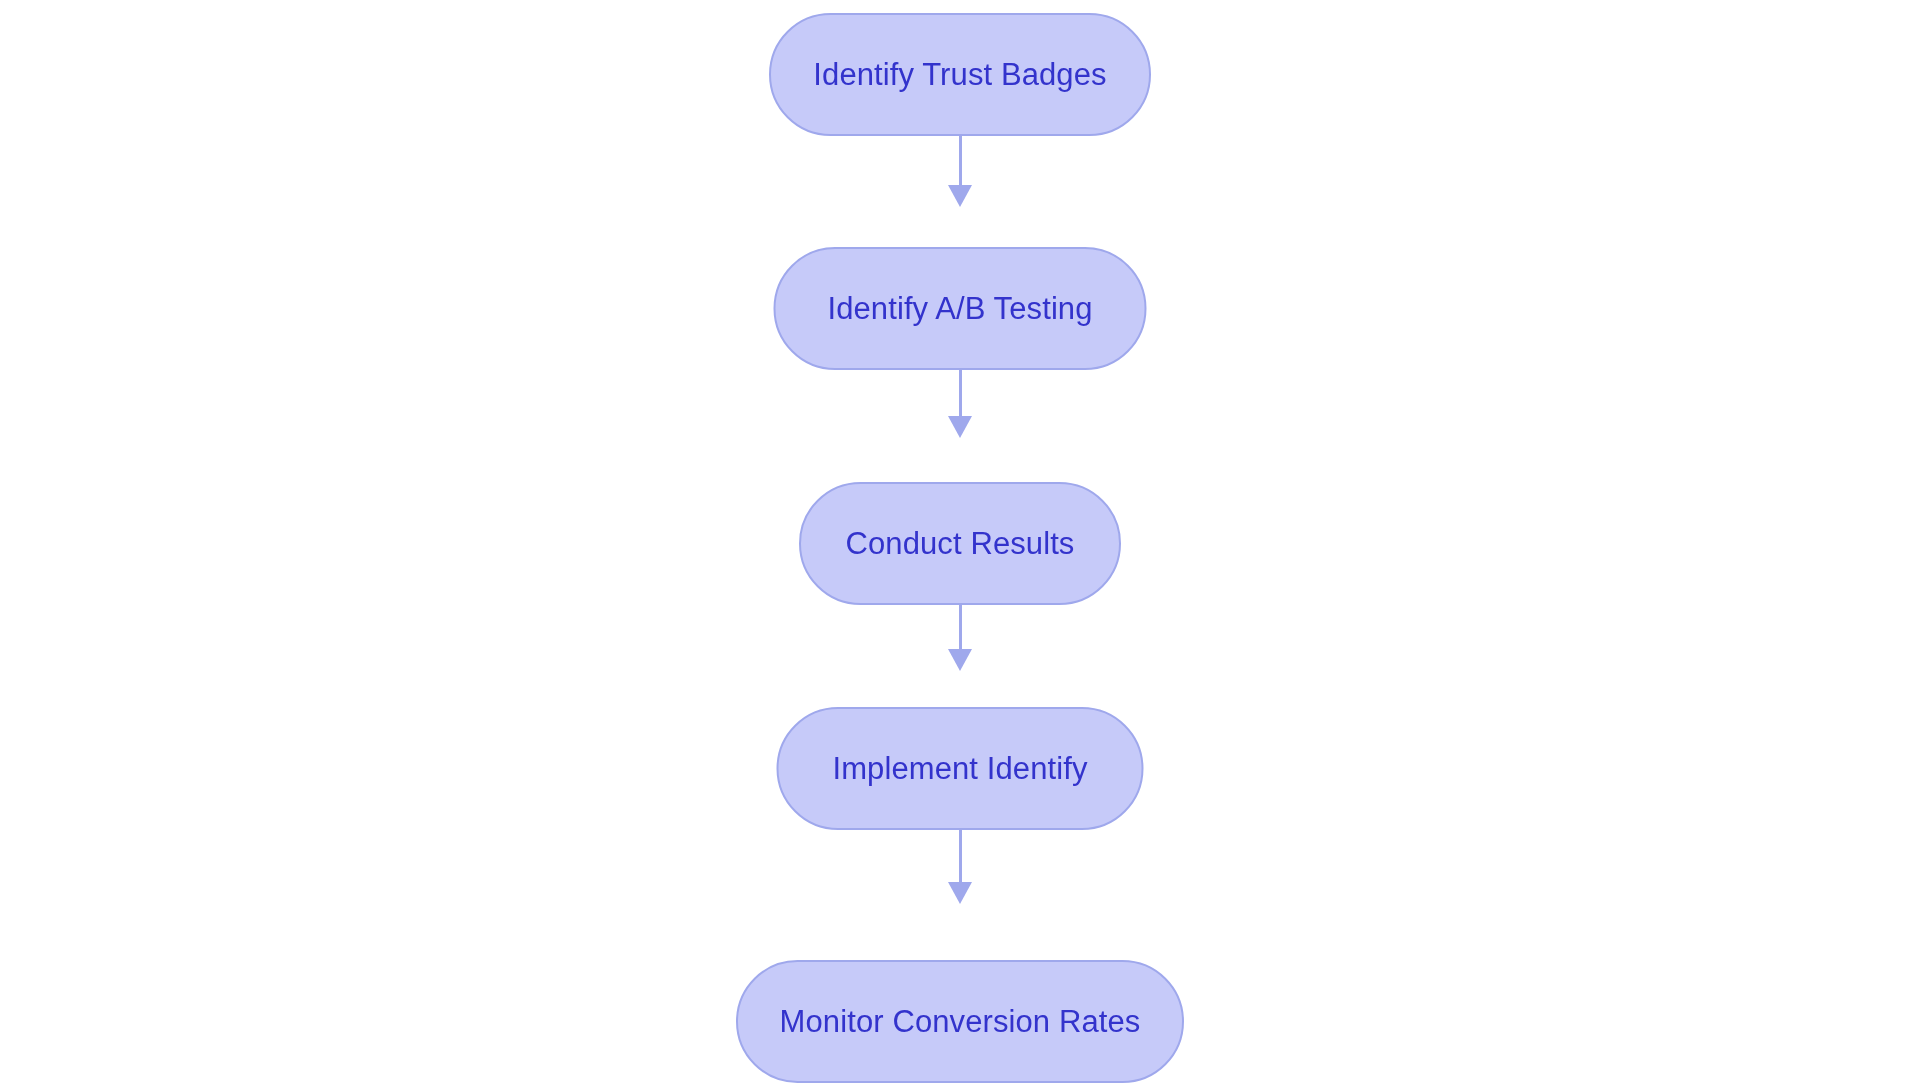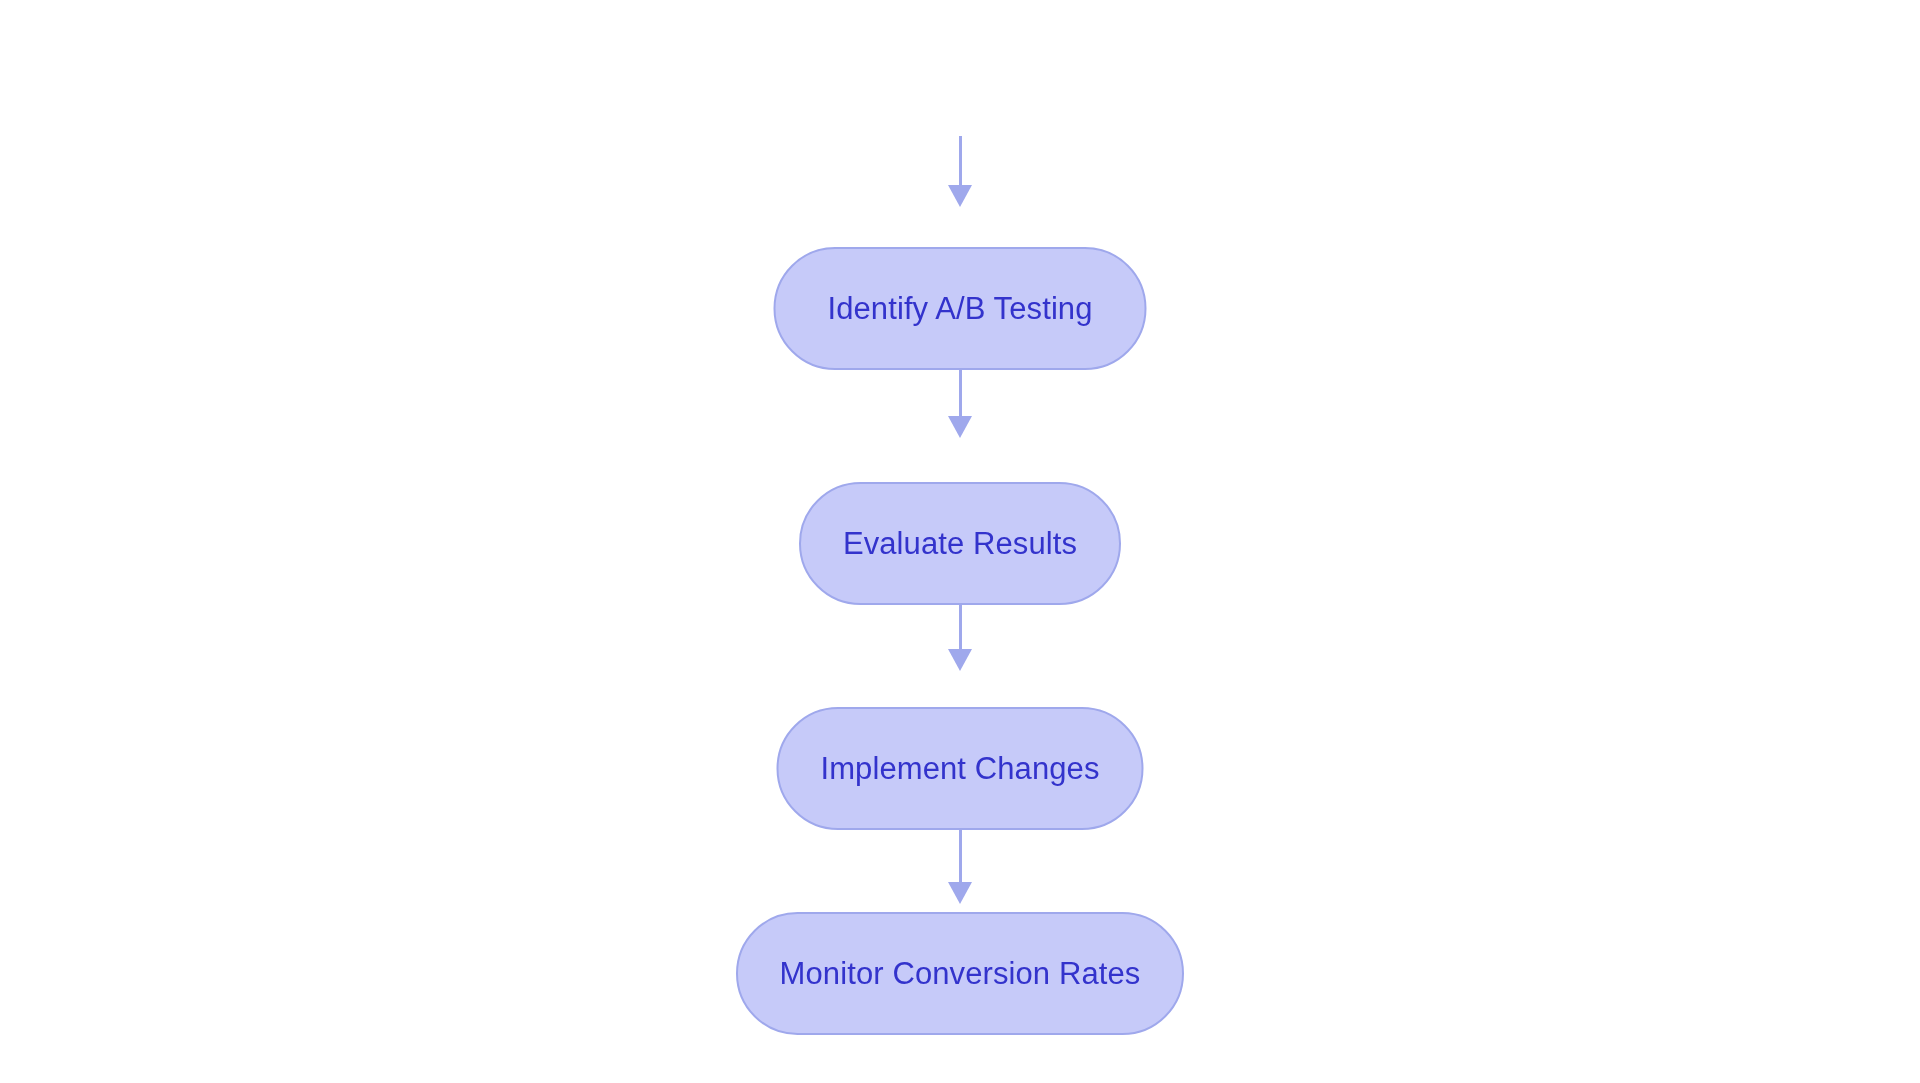--- a/index.html
+++ b/index.html
@@ -44,21 +44,21 @@
     font-size: 31px;
     font-weight: 400;
     letter-spacing: 0.1px;
     line-height: 1;
   }
 
   #node-0 { top: 13px;  width: 382px; }
   #node-1 { top: 247px; width: 373px; }
   #node-2 { top: 482px; width: 322px; }
   #node-3 { top: 707px; width: 367px; }
-  #node-4 { top: 912px; width: 448px; }
+  #node-4 { top: 960px; width: 448px; }
 
   
   .flow-connector {
     position: absolute;
     left: 50%;
     transform: translateX(-50%);
     width: 24px;
     display: flex;
     flex-direction: column;
     align-items: center;
@@ -83,46 +83,49 @@
   #connector-0 { top: 136px; height: 71px; }
   #connector-1 { top: 370px; height: 68px; }
   #connector-2 { top: 603px; height: 68px; }
   #connector-3 { top: 829px; height: 75px; }
 </style>
 </head>
 <body>
 
 <div id="flowchart-canvas">
 
+  <div class="flow-node" id="node-0">
+    <span class="flow-node-label">Identify Trust Badges</span>
+  </div>
 
   <div class="flow-connector" id="connector-0">
     <div class="connector-line"></div>
     <div class="connector-arrowhead"></div>
   </div>
 
   <div class="flow-node" id="node-1">
     <span class="flow-node-label">Identify A/B Testing</span>
   </div>
 
   <div class="flow-connector" id="connector-1">
     <div class="connector-line"></div>
     <div class="connector-arrowhead"></div>
   </div>
 
   <div class="flow-node" id="node-2">
-    <span class="flow-node-label">Evaluate Results</span>
+    <span class="flow-node-label">Conduct Results</span>
   </div>
 
   <div class="flow-connector" id="connector-2">
     <div class="connector-line"></div>
     <div class="connector-arrowhead"></div>
   </div>
 
   <div class="flow-node" id="node-3">
-    <span class="flow-node-label">Implement Changes</span>
+    <span class="flow-node-label">Implement Identify</span>
   </div>
 
   <div class="flow-connector" id="connector-3">
     <div class="connector-line"></div>
     <div class="connector-arrowhead"></div>
   </div>
 
   <div class="flow-node" id="node-4">
     <span class="flow-node-label">Monitor Conversion Rates</span>
   </div>

